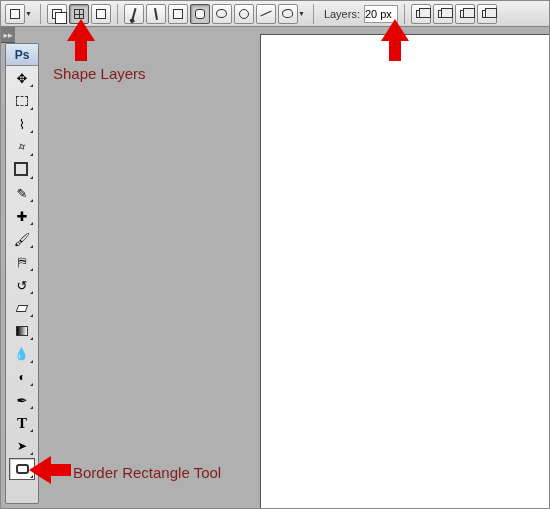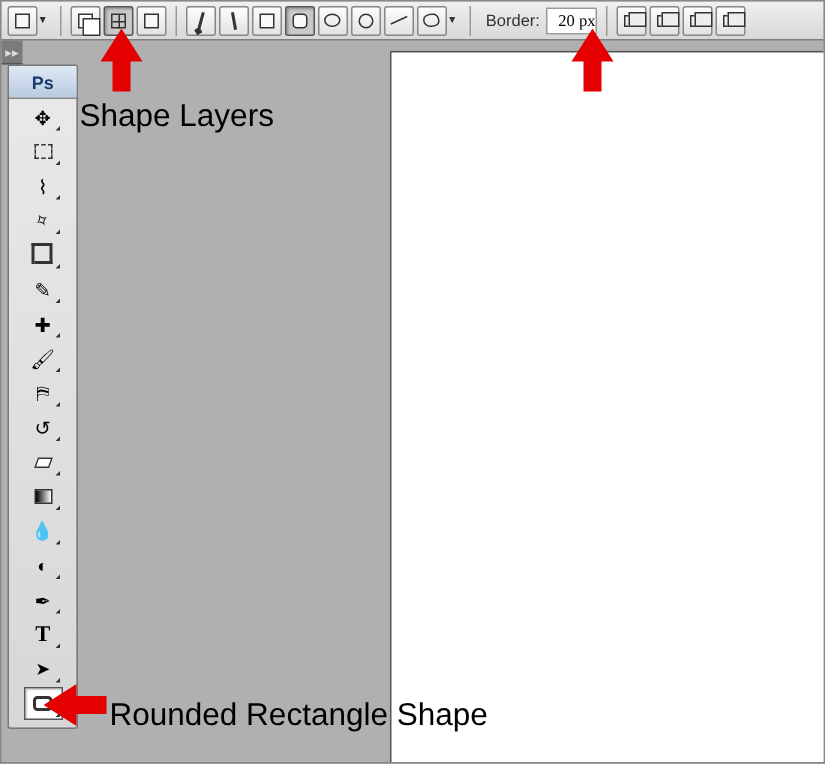--- a/index.html
+++ b/index.html
@@ -53,23 +53,22 @@
     font-size: 11px;
     color: #333;
     margin-left: 4px;
   }
   .radius-input {
     width: 34px;
     height: 18px;
     border: 1px solid #999;
     background: #fff;
     font-size: 11px;
-    text-align: right;
+    text-align: left;
     margin-left: 2px;
-    font-family: Liberation Serif, serif;
   }
 
   
   .ic-sq { width:10px; height:10px; border:1px solid #333; background:#f8f8f8; }
   .ic-rr { width:10px; height:10px; border:1px solid #333; border-radius:3px; background:#f8f8f8; }
   .ic-el { width:11px; height:9px; border:1px solid #333; border-radius:50%; background:transparent; }
   .ic-crc { width:10px; height:10px; border:1px solid #333; border-radius:50%; background:transparent; }
   .ic-line { width:12px; height:1px; background:#333; transform: rotate(-25deg); }
   .ic-pen { width:2px; height:12px; background:#333; transform: rotate(15deg); position:relative; }
   .ic-pen::after { content:""; position:absolute; bottom:-3px; left:-1px; width:4px; height:4px; background:#333; transform:rotate(45deg); }
@@ -95,25 +94,25 @@
     border-bottom:1px solid #555;
     display:flex;align-items:center;justify-content:center;
     color:#ddd;
     font-size:9px;
   }
 
   
   .toolbox {
     position:absolute;
     top:42px; left:4px;
-    width:47px;
+    width:34px;
     background: linear-gradient(#e9e9e9,#d7d7d7);
     border:1px solid #777;
     border-radius:2px;
-    padding-bottom:4px;
+    padding-bottom:22px;
   }
   .toolbox-header {
     height:22px;
     background:linear-gradient(#dfe9f5,#b9cae0);
     border-bottom:1px solid #888;
     display:flex;align-items:center;justify-content:center;
     color:#1b3d6d;
     font-weight:bold;
     font-size:12px;
     font-family: Arial, sans-serif;
@@ -163,23 +162,23 @@
     position:absolute;
     top:34px; left:260px;
     right:-1px; bottom:-1px;
     background:#fff;
     box-shadow: -1px -1px 0 #555, 1px 1px 3px rgba(0,0,0,.4);
   }
 
   
   .anno {
     position:absolute;
-    color:#000000;
+    color:#7f1d1d;
     font-family: Arial, sans-serif;
-    font-size:21px;
+    font-size:15px;
     font-weight:500;
     pointer-events:none;
     line-height:1.2;
   }
   .arrow {
     position:absolute;
     pointer-events:none;
   }
 </style>
 </head>
@@ -223,21 +222,21 @@
     </div>
   <div class="opt-btn">
       <div class="ic-line"></div>
     </div>
   <div class="opt-btn">
       <div class="ic-blob"></div>
     </div>
   <span class="mini-arrow">▼</span>
   <div class="sep"></div>
 
-  <span class="radius-label">Border:</span>
+  <span class="radius-label">Layers:</span>
   <input class="radius-input" value="20 px" style="">
   <div class="sep"></div>
 
   <div class="opt-btn">
       <div class="ic-stack"></div>
     </div>
   <div class="opt-btn">
       <div class="ic-stack"></div>
     </div>
   <div class="opt-btn">
@@ -337,13 +336,13 @@
 <svg class="arrow" style="top:18px;left:380px" width="36" height="44">
   <polygon points="14,0 28,22 20,22 20,42 8,42 8,22 0,22" fill="#e40000"></polygon>
 </svg>
 <div class="anno" style="top:60px;left:402px">
   <br>
 </div>
 
 <svg class="arrow" style="top:455px;left:28px" width="44" height="36">
   <polygon points="0,14 22,0 22,8 42,8 42,20 22,20 22,28" fill="#e40000"></polygon>
 </svg>
-<div class="anno" style="top:463px;left:72px">Rounded Rectangle Shape</div>
+<div class="anno" style="top:463px;left:72px">Border Rectangle Tool</div>
 
 </body></html>

